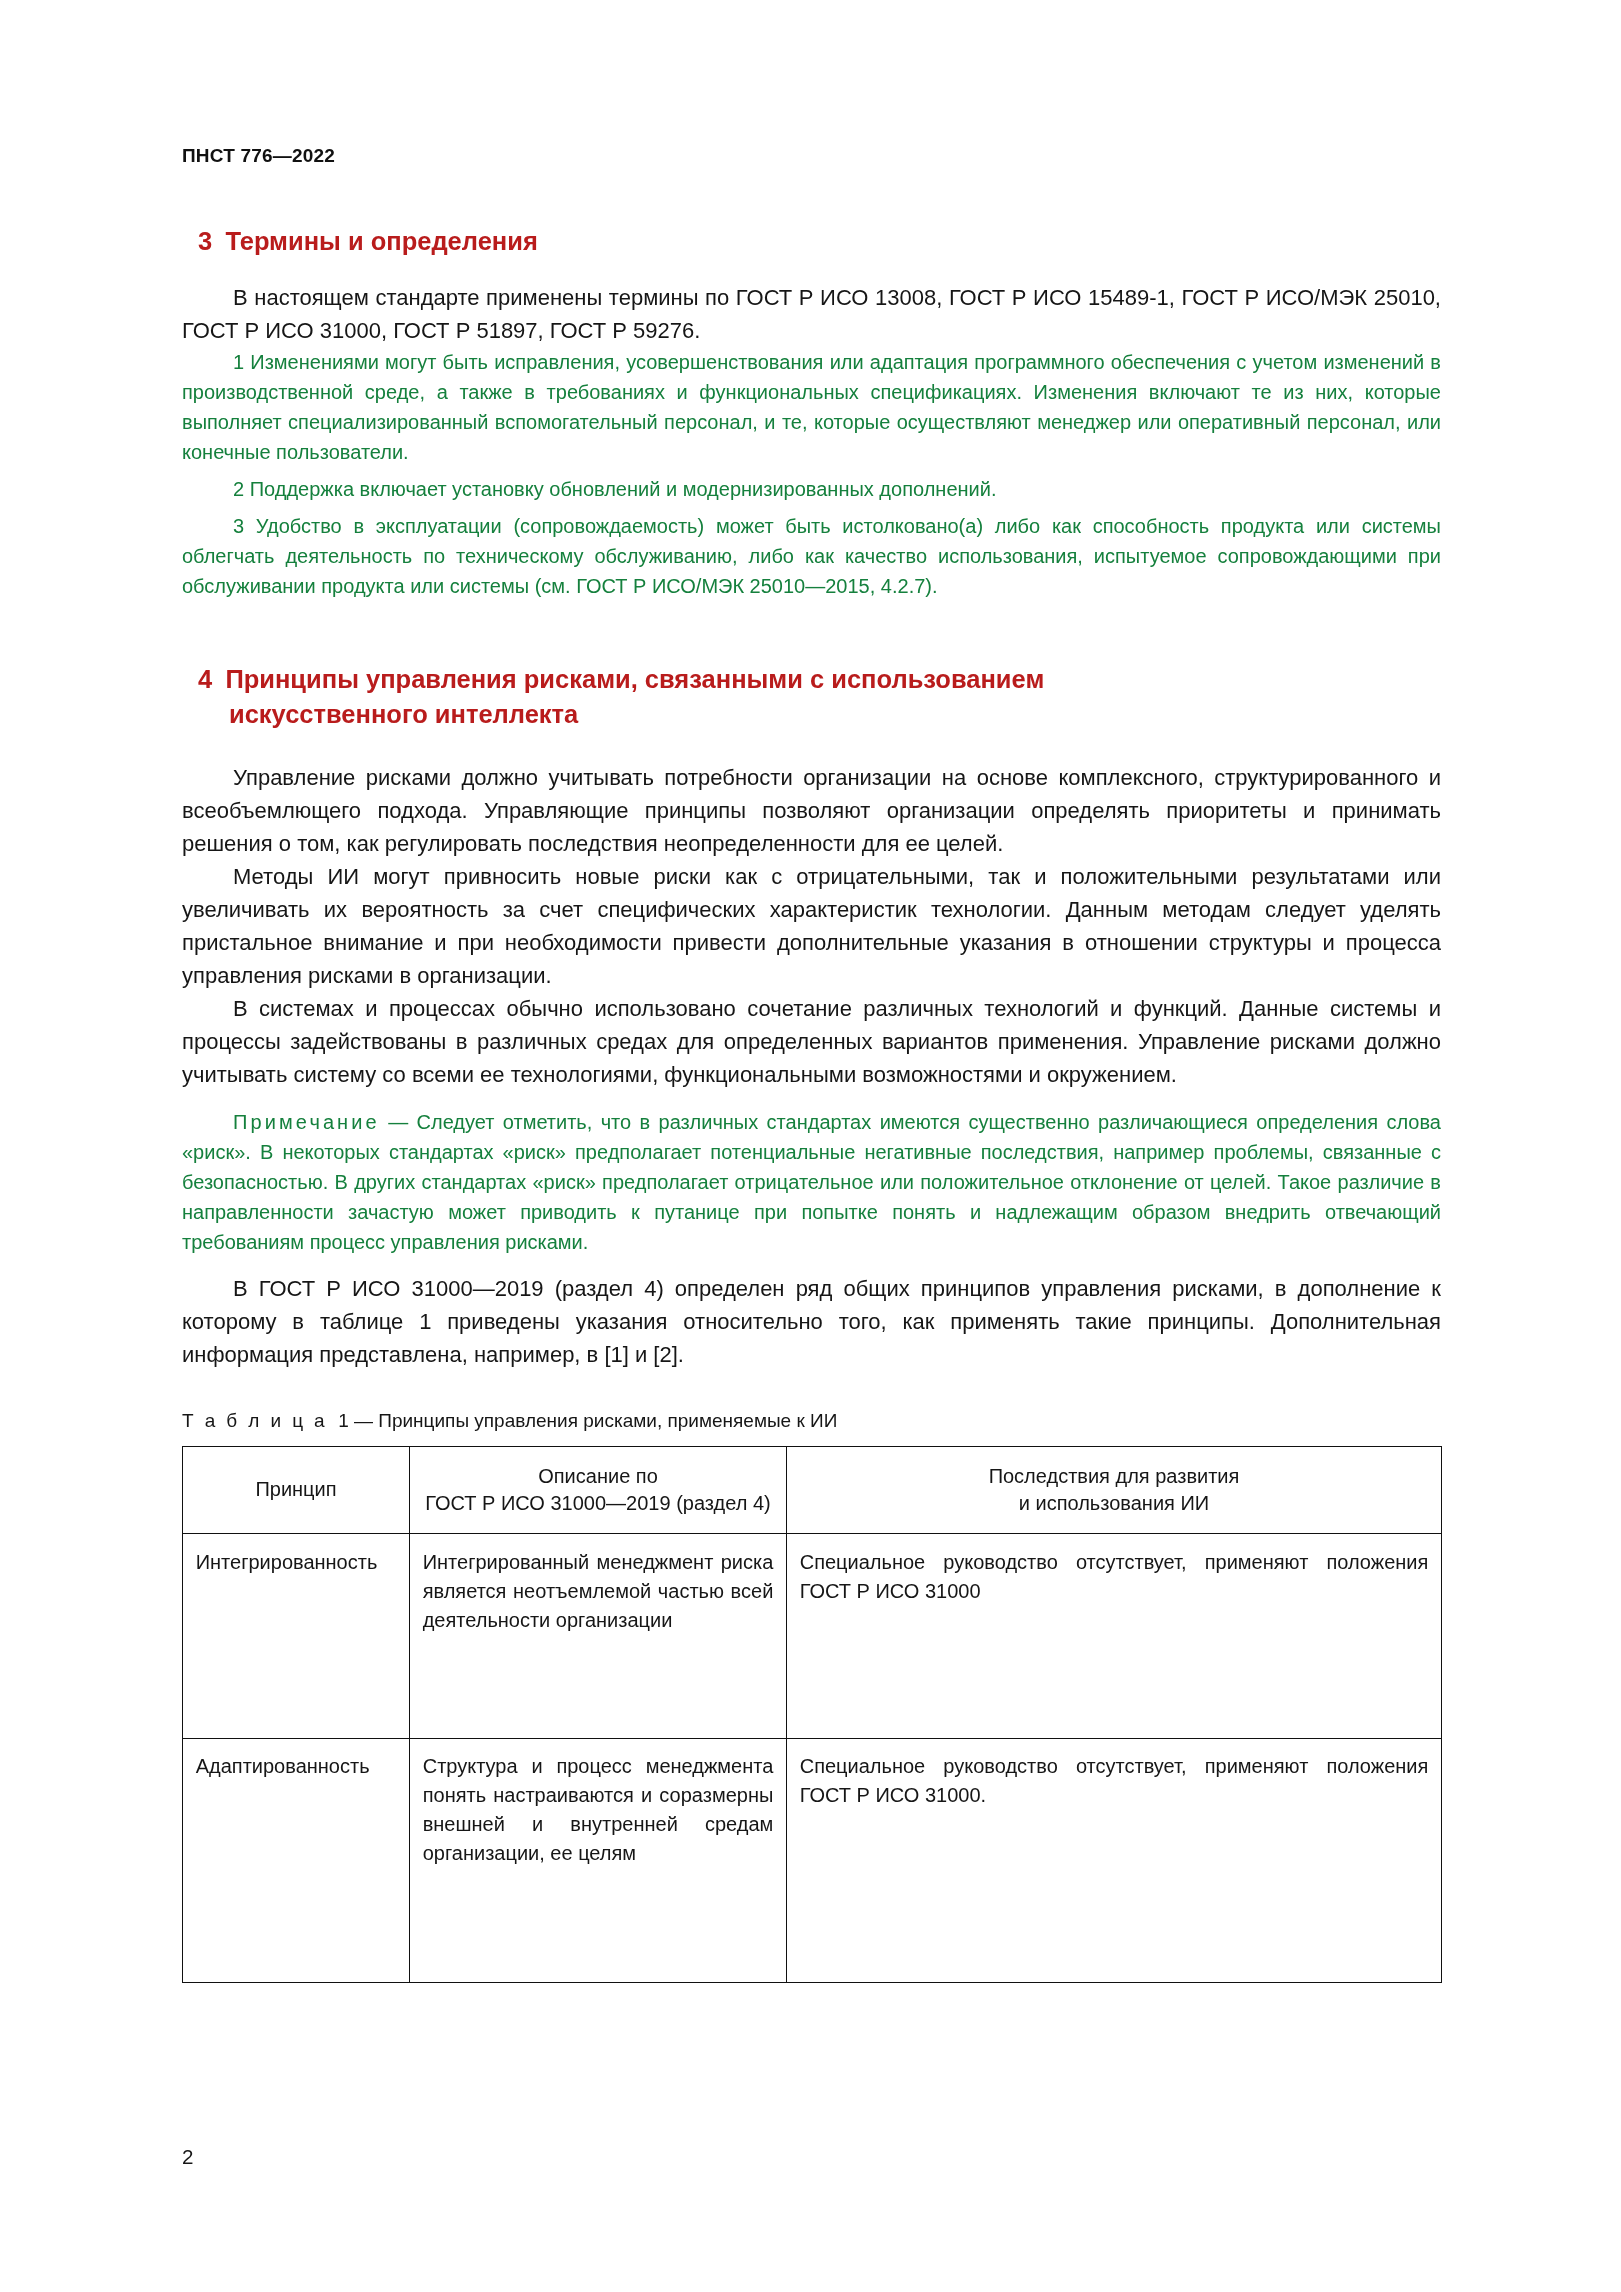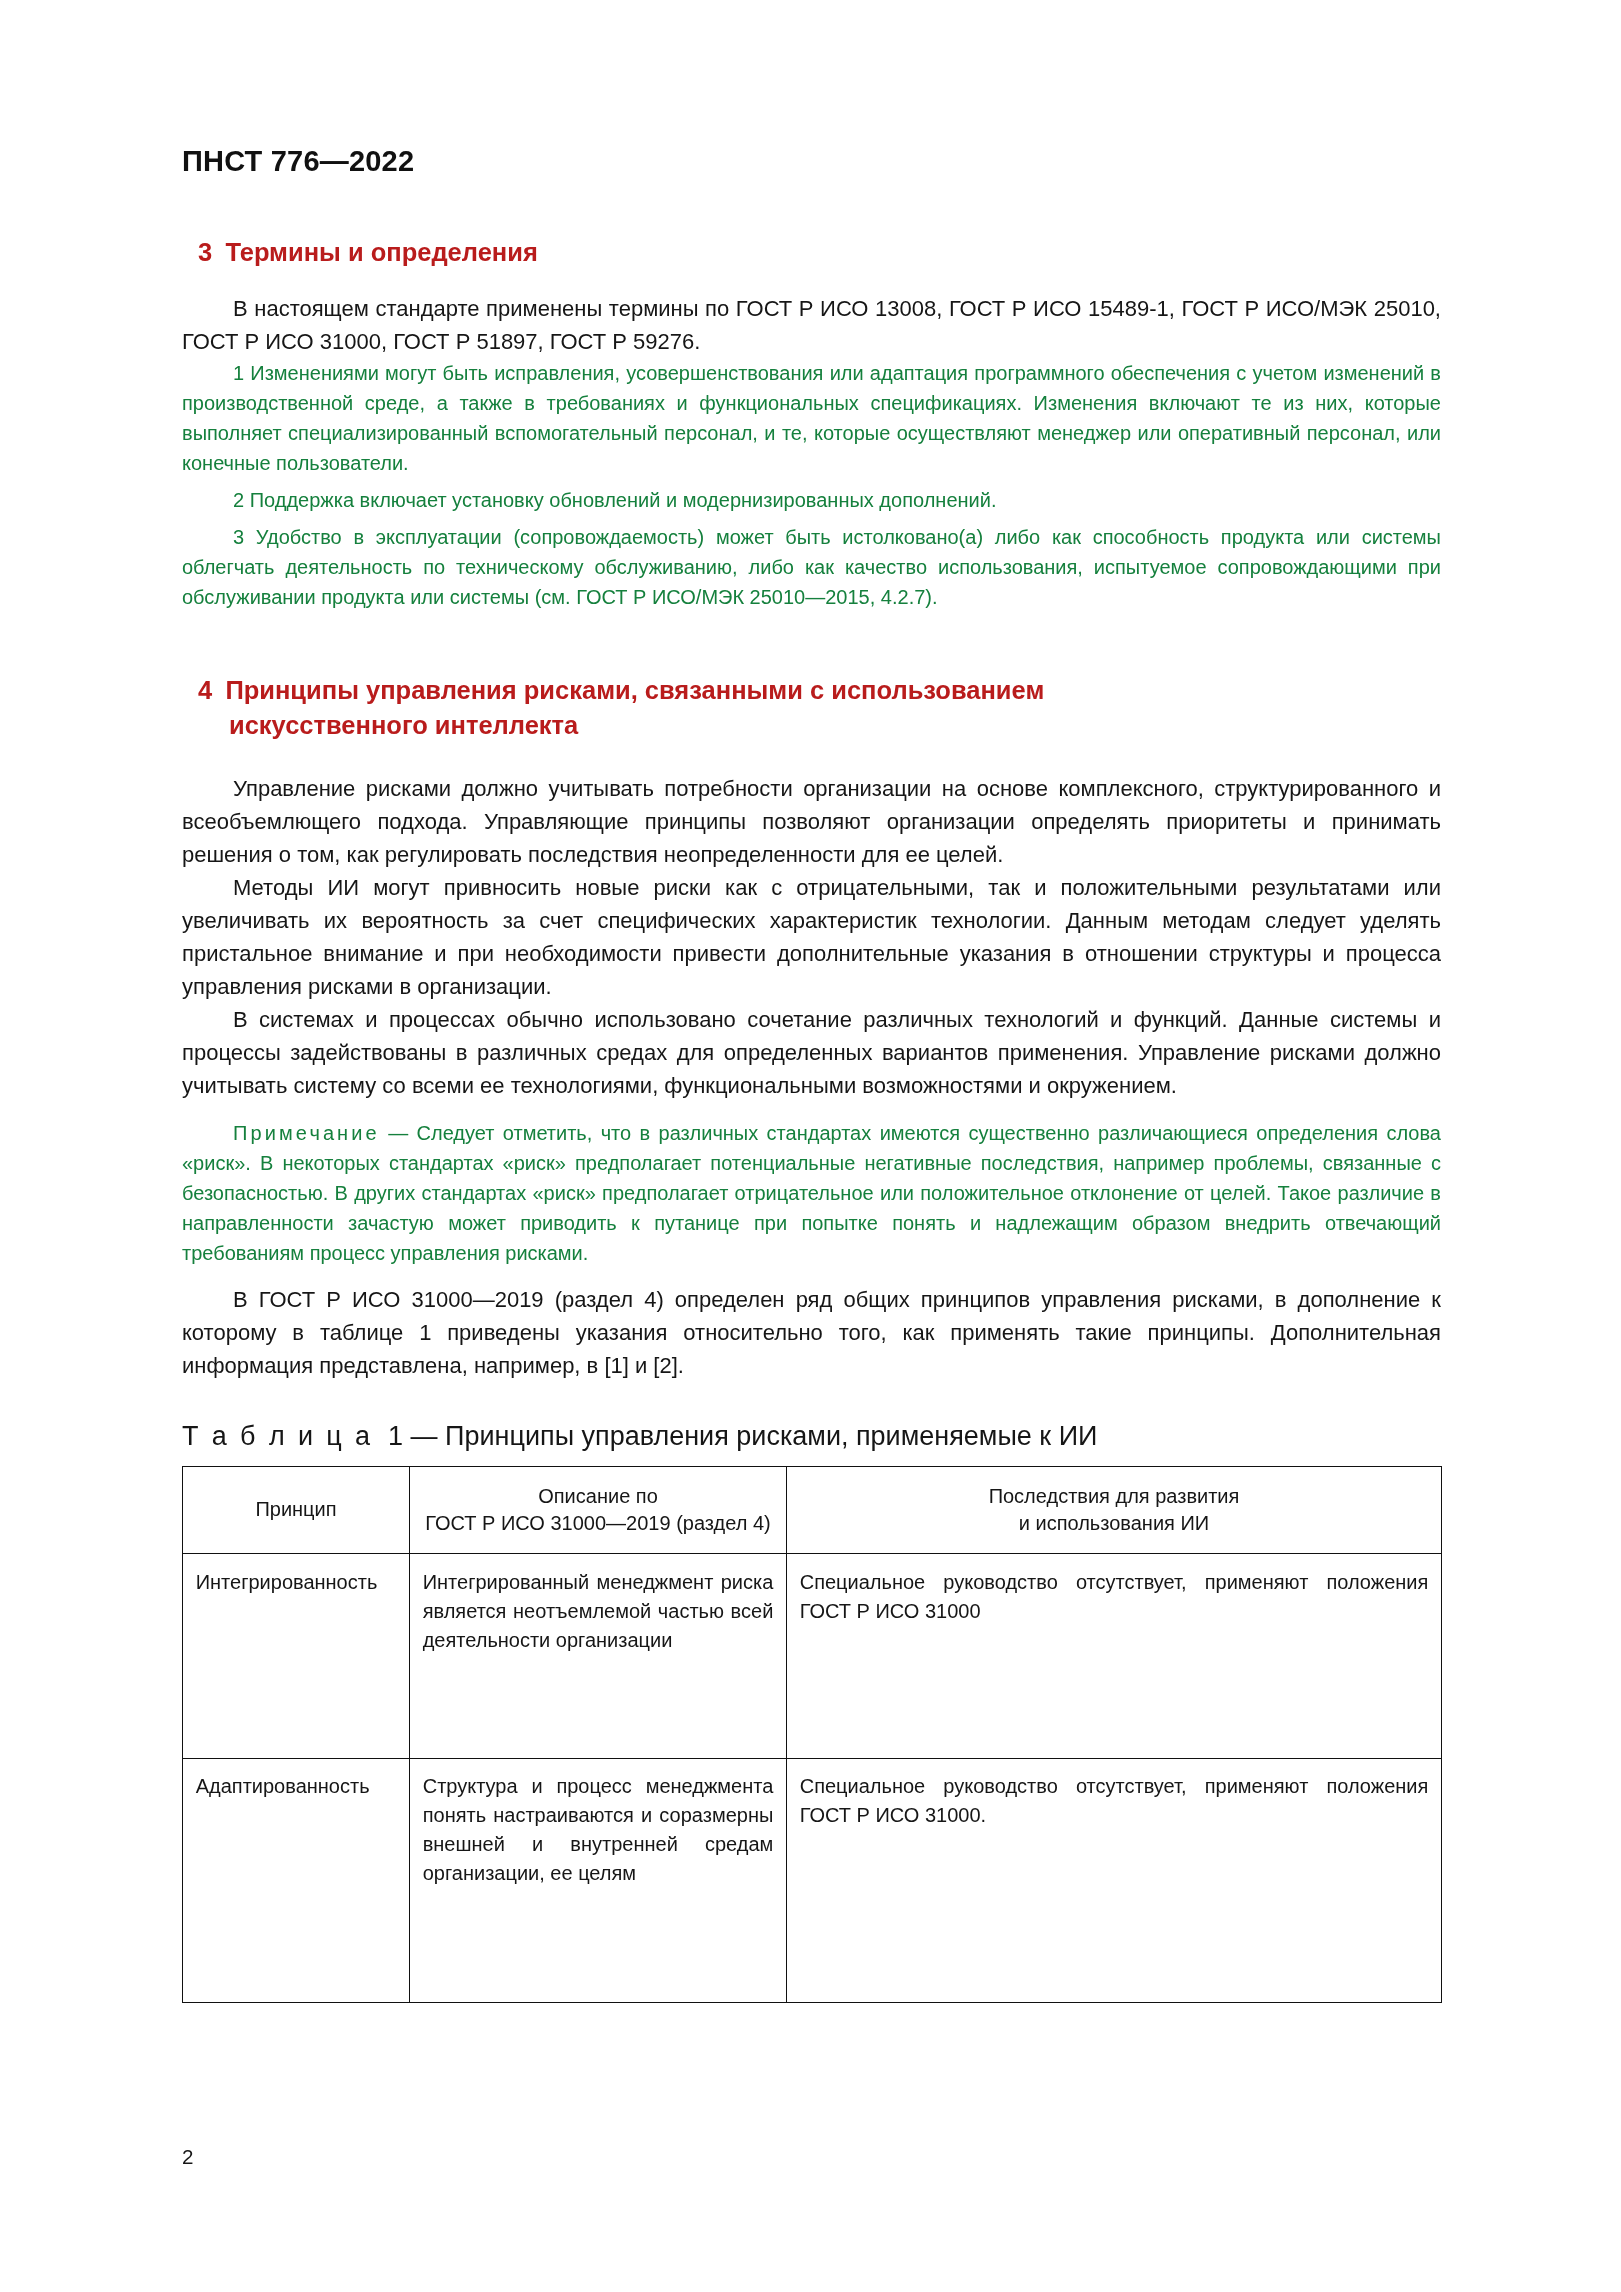--- a/index.html
+++ b/index.html
@@ -20,21 +20,21 @@
   }
   .content {
     position: absolute;
     left: 182px;
     top: 145px;
     width: 1259px;
   }
 
   
   .running-header {
-    font-size: 29px;
+    font-size: 19px;
     font-weight: bold;
     letter-spacing: 0.2px;
     color: #111;
     margin: 0 0 57px 0;
   }
 
   
   .section-heading {
     font-size: 25.5px;
     font-weight: bold;
@@ -85,21 +85,21 @@
   }
   p.note + p.note { margin-top: 6.9px; }
   .note-inline-label {
     letter-spacing: 3.1px;
   }
 
   .gap-sm { height: 15.7px; }
 
   
   .table-caption {
-    font-size: 27px;
+    font-size: 19px;
     margin: 39px 0 13.7px 0;
     color: #161616;
   }
   .table-caption .tbl-word { letter-spacing: 2.9px; }
 
   
   table.principles {
     border-collapse: collapse;
     width: 1259px;
     table-layout: fixed;

